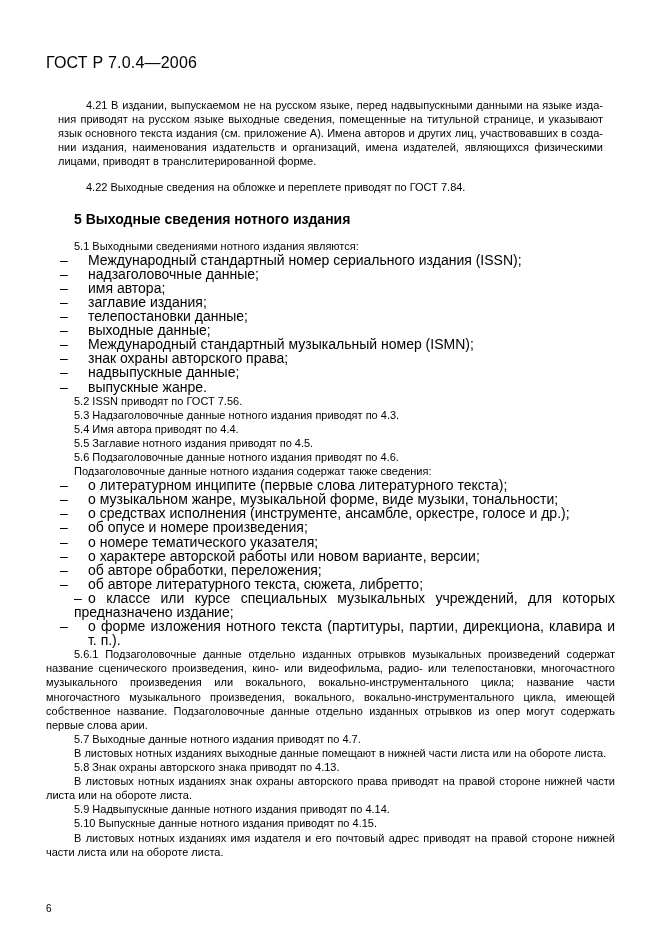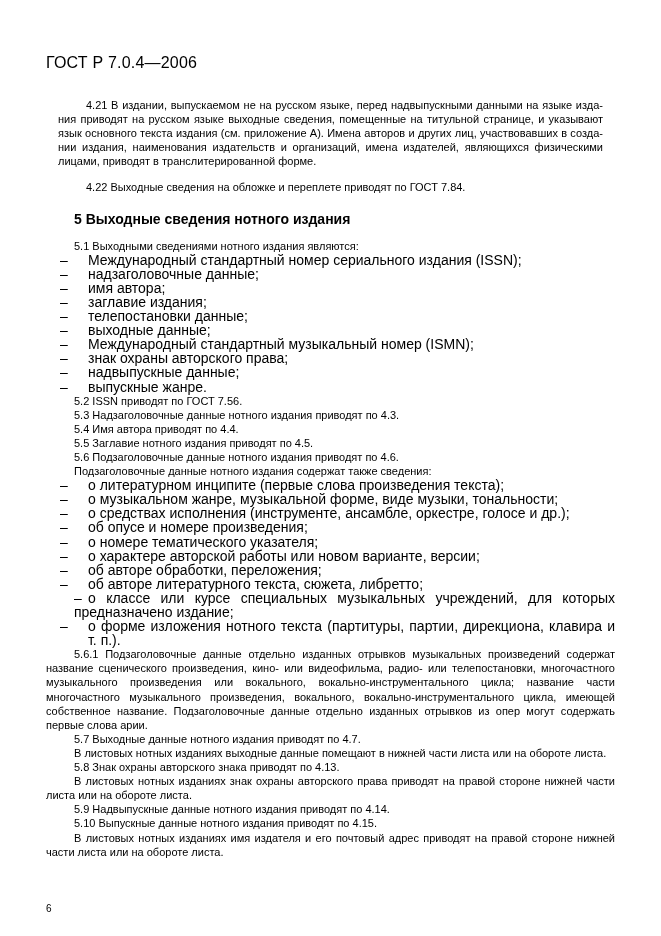--- a/index.html
+++ b/index.html
@@ -104,21 +104,21 @@
   </div>
 
   <p class="clause">5.2  ISSN приводят по ГОСТ 7.56.</p>
   <p class="clause">5.3  Надзаголовочные данные нотного издания приводят по 4.3.</p>
   <p class="clause">5.4  Имя автора приводят по 4.4.</p>
   <p class="clause">5.5  Заглавие нотного издания приводят по 4.5.</p>
   <p class="clause">5.6  Подзаголовочные данные нотного издания приводят по 4.6.</p>
   <p class="clause">Подзаголовочные данные нотного издания содержат также сведения:</p>
 
   <div>
-    <p class="hang-wrap"><span class="dash">–</span><span>о литературном инципите (первые слова произведения текста);</span></p>
+    <p class="hang-wrap"><span class="dash">–</span><span>о литературном инципите (первые слова литературного текста);</span></p>
     <p class="hang-wrap"><span class="dash">–</span><span>о музыкальном жанре, музыкальной форме, виде музыки, тональности;</span></p>
     <p class="hang-wrap"><span class="dash">–</span><span>о средствах исполнения (инструменте, ансамбле, оркестре, голосе и др.);</span></p>
     <p class="hang-wrap"><span class="dash">–</span><span>об опусе и номере произведения;</span></p>
     <p class="hang-wrap"><span class="dash">–</span><span>о номере тематического указателя;</span></p>
     <p class="hang-wrap"><span class="dash">–</span><span>о характере авторской работы или новом варианте, версии;</span></p>
     <p class="hang-wrap"><span class="dash">–</span><span>об авторе обработки, переложения;</span></p>
     <p class="hang-wrap"><span class="dash">–</span><span>об авторе литературного текста, сюжета, либретто;</span></p>
     <p class="hang-wrap" style="padding-left:28px;text-indent:0;"><span class="dash">–</span><span>о классе или курсе специальных музыкальных учреждений, для которых предназначено изда­ние;</span></p>
     <p class="hang-wrap"><span class="dash">–</span><span>о форме изложения нотного текста (партитуры, партии, дирекциона, клавира и т. п.).</span></p>
   </div>

